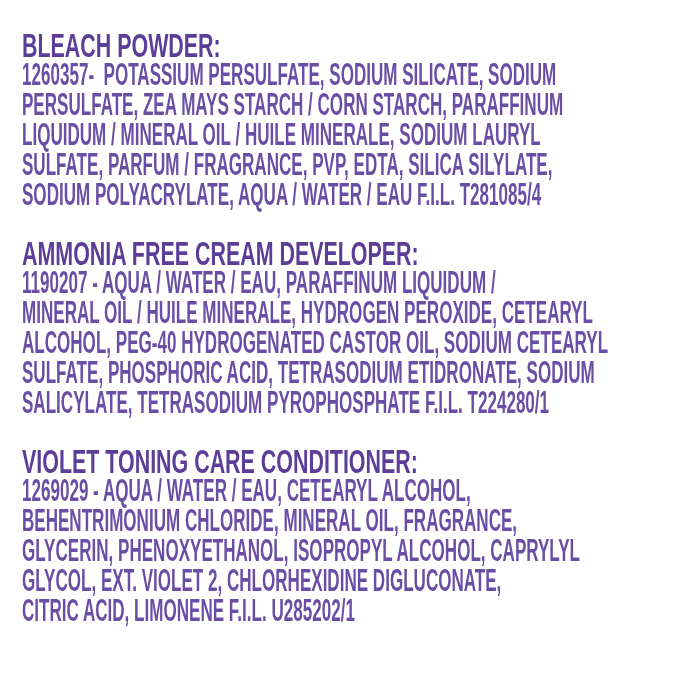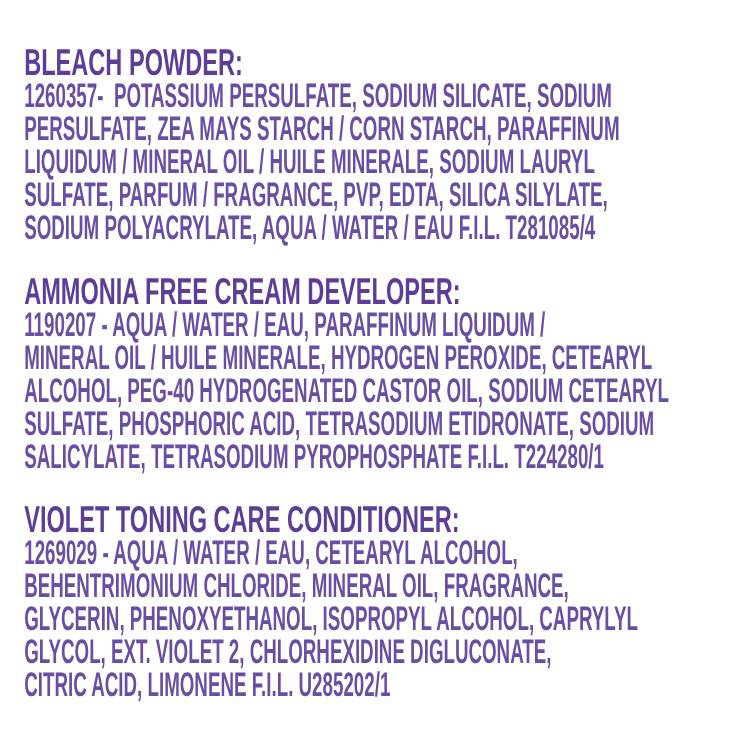--- a/index.html
+++ b/index.html
@@ -10,21 +10,21 @@
   body {
     width: 679px;
     height: 679px;
     overflow: hidden;
     font-family: "Liberation Sans", sans-serif;
   }
   .label {
     padding: 26px 0 0 22px;
   }
   .section {
-    margin: 16px 0 28px 0;
+    margin: 4px 0 28px 0;
   }
   .section:last-child {
     margin-bottom: 0;
   }
   .heading {
     font-family: "Liberation Sans", sans-serif;
     font-weight: bold;
     font-size: 34px;
     line-height: 30px;
     color: #5C3E99;

